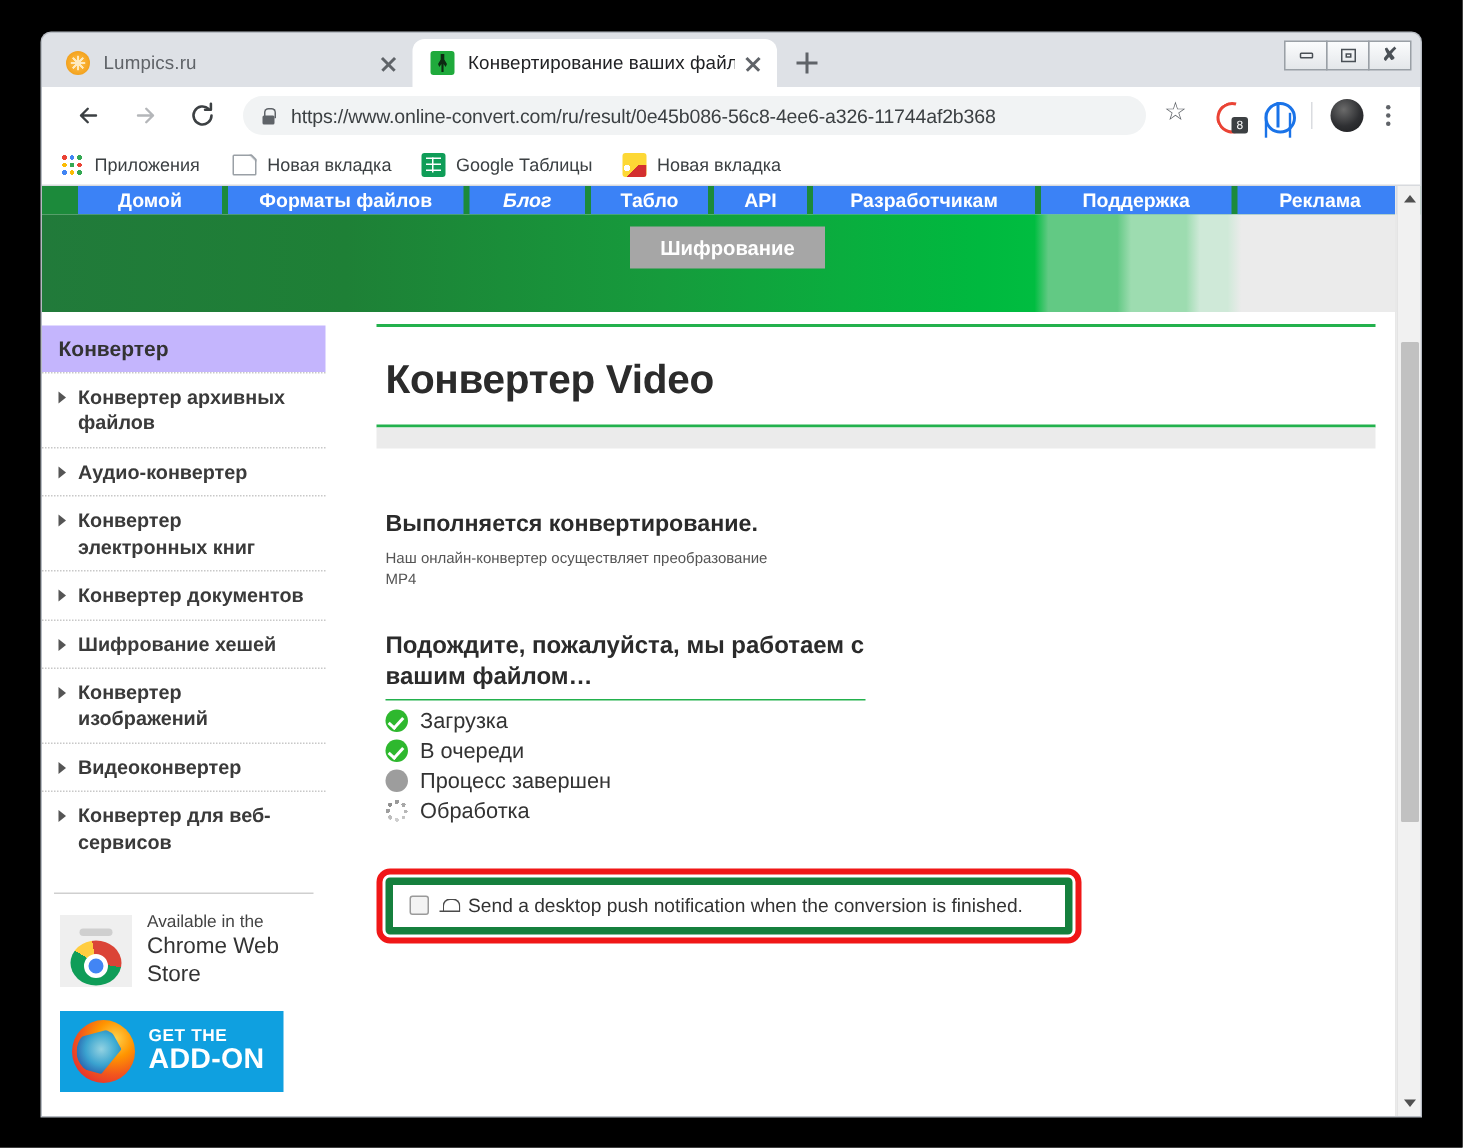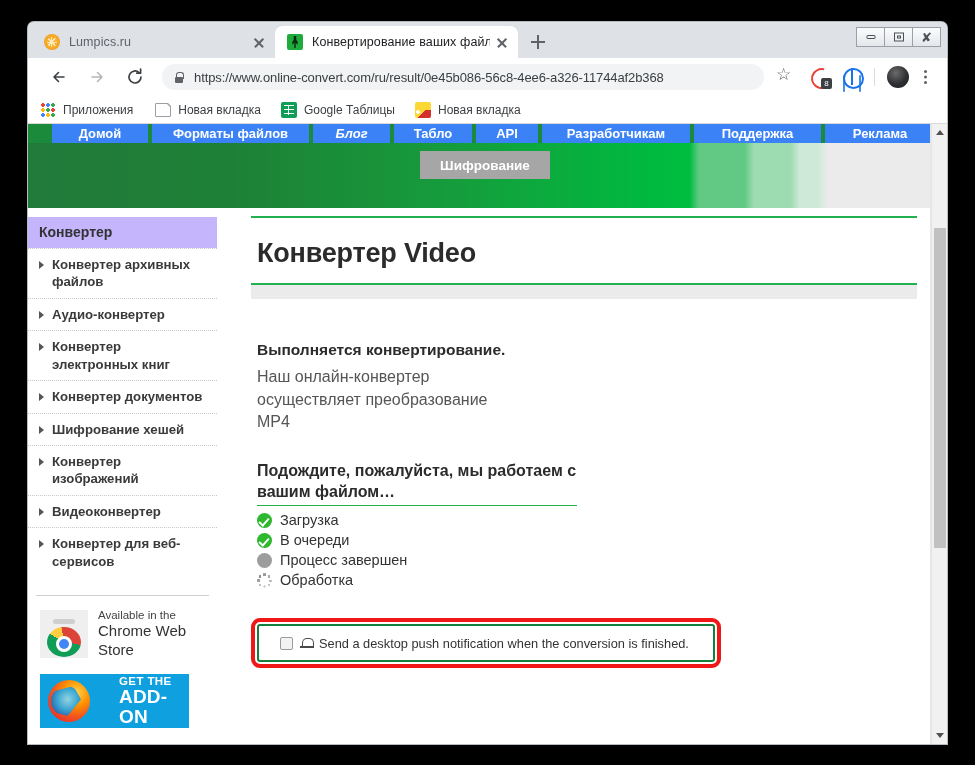--- a/index.html
+++ b/index.html
@@ -462,21 +462,20 @@
   #chrome-badge-text { line-height: 1.25; }
   #chrome-badge-line1 { font-size: 11.5px; color: #444; }
   #chrome-badge-line2 { font-size: 15px; color: #333; }
   #firefox-badge {
     margin: 14px 0 0 12px;
     width: 149px; height: 54px;
     background: #0fa0e0;
     display: flex;
     align-items: center;
     padding-left: 8px;
-    gap: 20px;
   }
   #firefox-logo {
     width: 42px; height: 42px;
     flex: 0 0 42px;
     border-radius: 50%;
     margin-right: 9px;
     background:
       radial-gradient(circle at 68% 30%, #ffd24d 0%, #ff9500 30%, #f2561d 58%, #e8332d 80%, #c31a6b 100%);
     position: relative;
     overflow: hidden;
@@ -513,21 +512,21 @@
   #content-rule-bottom { border-top: 2px solid #23b14d; }
   #ad-strip { height: 14px; background: #ebebeb; }
 
   #status-heading {
     font-size: 15.5px;
     font-weight: bold;
     color: #2b2b2b;
     padding: 42px 0 0 6px;
   }
   #status-desc {
-    font-size: 16px;
+    font-size: 10px;
     color: #555;
     padding: 7px 0 0 6px;
     line-height: 1.42;
     max-width: 270px;
   }
   #wait-heading {
     font-size: 16px;
     font-weight: bold;
     color: #2b2b2b;
     padding: 26px 0 0 6px;
@@ -575,27 +574,27 @@
   #notify-highlight {
     position: relative;
     margin: 28px 0 0 0;
     width: 470px;
     border: 4px solid #f01717;
     border-radius: 9px;
     padding: 2px;
     background: #fff;
   }
   #notify-box {
-    border: 2px solid #15803d;
+    border: 5px solid #15803d;
     border-radius: 3px;
     background: #fff;
     height: 38px;
     display: flex;
     align-items: center;
-    padding-left: 21px;
+    padding-left: 11px;
   }
   #notify-checkbox {
     width: 13px; height: 13px;
     flex: 0 0 13px;
     border: 1px solid #9a9a9a;
     background: #f3f3f3;
     border-radius: 2px;
     margin-right: 7px;
   }
   #bell-icon {

